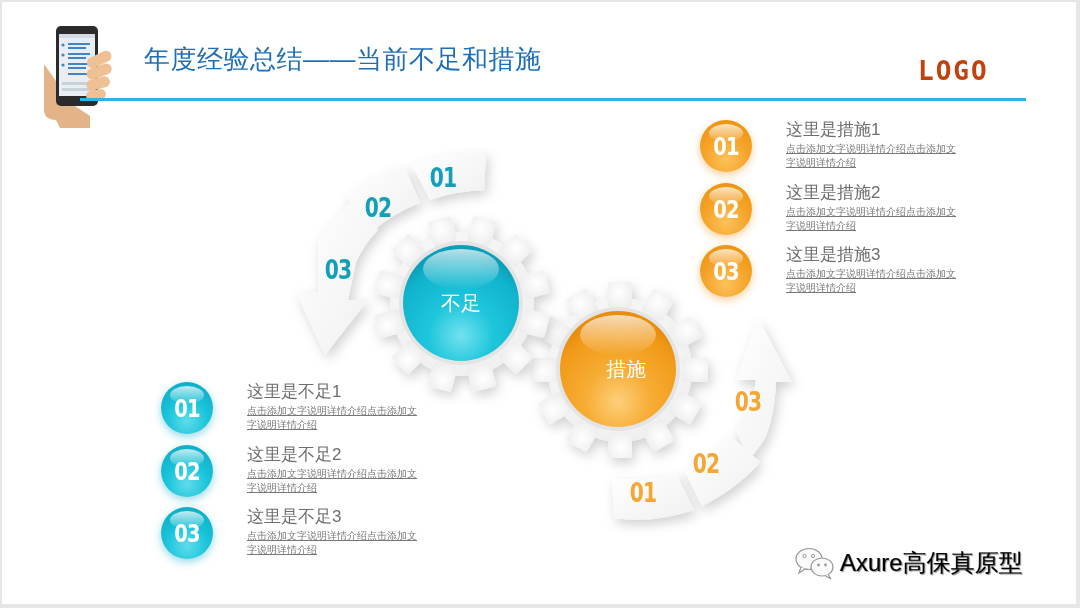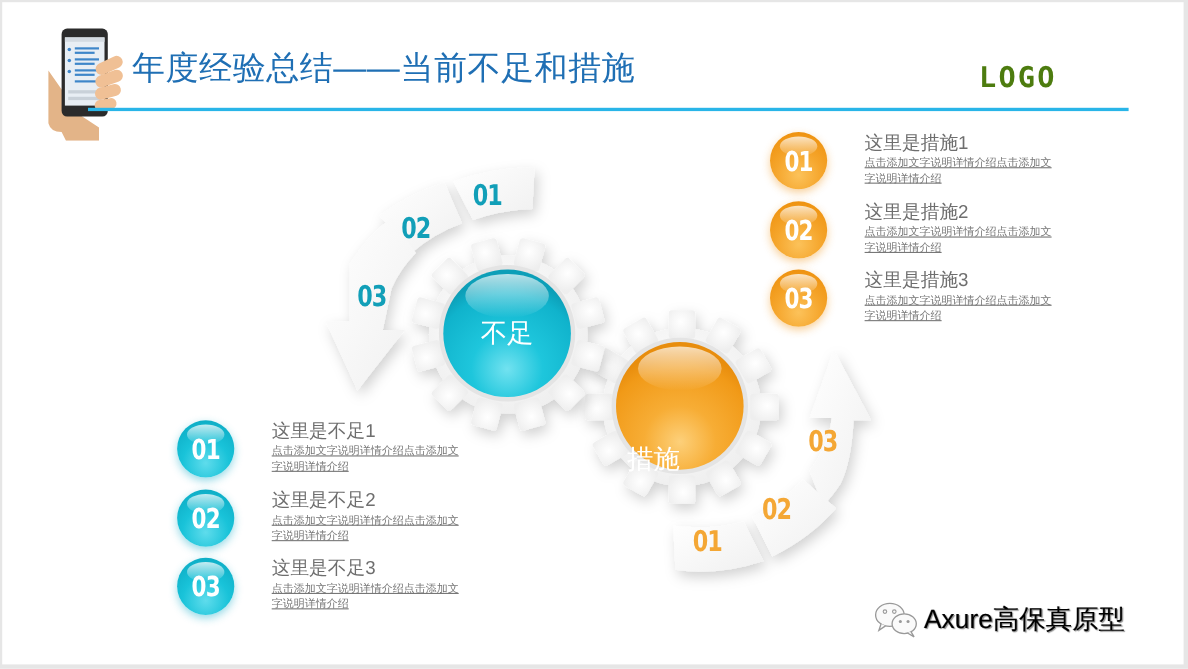--- a/index.html
+++ b/index.html
@@ -8,35 +8,35 @@
     background: #e6e6e6;
     font-family: "Liberation Sans", "DejaVu Sans", sans-serif;
   }
   .slide {
     position: absolute; left: 2px; top: 2px;
     width: 1074px; height: 602px;
     background: #ffffff;
     overflow: hidden;
   }
   .title {
-    position: absolute; left: 118px; top: 40px;
-    font-size: 30px; color: #1f6fb4;
+    position: absolute; left: 142px; top: 40px;
+    font-size: 26px; color: #1f6fb4;
     letter-spacing: 0.5px;
     white-space: nowrap;
   }
   .title-rule {
     position: absolute; left: 78px; top: 96px;
     width: 946px; height: 3px;
     background: #29b5e8;
   }
   .logo {
-    position: absolute; left: 888px; top: 54px;
+    position: absolute; left: 916px; top: 54px;
     font-family: "DejaVu Sans Mono", monospace;
     font-weight: bold; font-size: 26px;
-    color: #4d7c0f; letter-spacing: 2px;
+    color: #c2410c; letter-spacing: 2px;
   }
   .phone { position: absolute; left: 40px; top: 22px; width: 72px; height: 104px; }
   .canvas { position: absolute; left: 0; top: 0; width: 1080px; height: 608px; }
 
   .list-item { position: absolute; width: 320px; height: 56px; }
   .ball {
     position: absolute; left: 0; top: 0;
     width: 52px; height: 52px; border-radius: 50%;
     display: flex; align-items: center; justify-content: center;
     color: #fff; font-weight: bold; font-size: 25px;
@@ -64,21 +64,21 @@
   .item-title {
     position: absolute; left: 86px; top: -2px;
     font-size: 17px; color: #6e6e6e; white-space: nowrap;
   }
   .item-desc {
     position: absolute; left: 86px; top: 22px; width: 170px;
     font-size: 10px; line-height: 14px; color: #777; text-decoration: underline;
   }
 
   .hub-label {
-    position: absolute; color: #fff; font-size: 24px;
+    position: absolute; color: #fff; font-size: 20px;
     transform: translate(-50%, -50%); white-space: nowrap;
   }
   .seg-num {
     position: absolute; font-weight: bold; font-size: 26px;
     transform: translate(-50%, -50%) scaleX(0.78);
     font-family: "DejaVu Sans", sans-serif; letter-spacing: -1px;
   }
   .seg-num.teal { color: #129fb8; }
   .seg-num.orange { color: #f4a735; }
 
@@ -221,21 +221,21 @@
       </g>
     </g>
     <g transform="translate(461,303)">
       <circle r="62" fill="#e4e4e4"></circle>
       <circle r="58" fill="url(#tealBall)"></circle>
       <ellipse cx="0" cy="-34" rx="38" ry="20" fill="url(#gloss)"></ellipse>
     </g>
   </svg>
 
   <div class="hub-label" style="left:459px;top:301px;">不足</div>
-  <div class="hub-label" style="left:592px;top:367px;margin-top:48px;">措施</div>
+  <div class="hub-label" style="left:624px;top:367px;">措施</div>
 
   <div class="seg-num teal" style="left:441px;top:176px;">01</div>
   <div class="seg-num teal" style="left:376px;top:206px;">02</div>
   <div class="seg-num teal" style="left:336px;top:268px;">03</div>
 
   <div class="seg-num orange" style="left:641px;top:491px;">01</div>
   <div class="seg-num orange" style="left:704px;top:462px;">02</div>
   <div class="seg-num orange" style="left:746px;top:400px;">03</div>
 
   <div class="list-item" style="left:698px;top:118px;">

